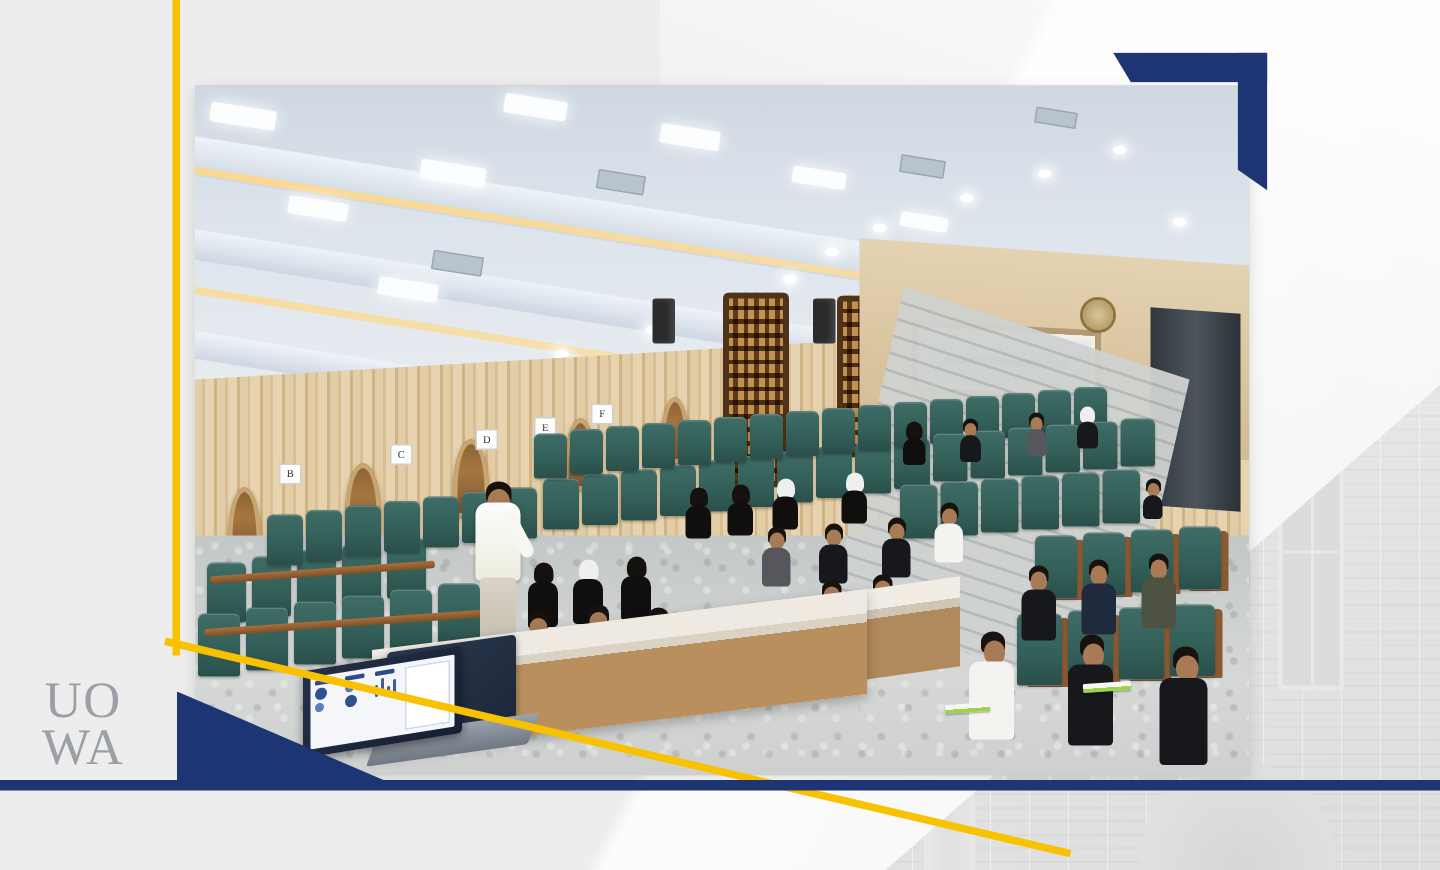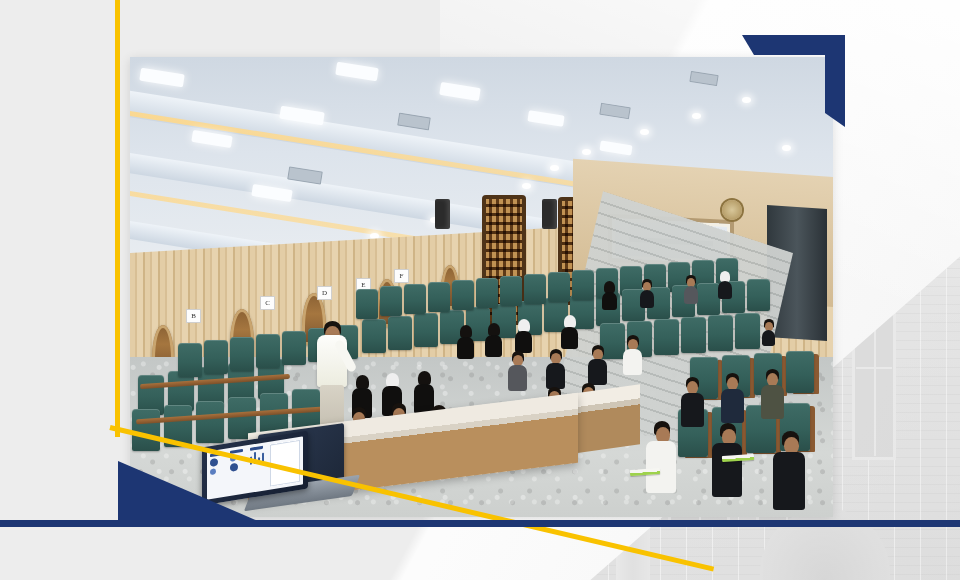--- a/index.html
+++ b/index.html
@@ -690,14 +690,18 @@
   <div class="yellow-diag"></div>
 
   <div class="navy-corner">
     <div class="top"></div>
     <div class="side"></div>
   </div>
 
   <div class="navy-tri"></div>
   <div class="navy-band"></div>
 
+  <div class="logo">
+    <span class="l1">UO</span>
+    <span class="l2">WA</span>
+  </div>
 
 </div>
 
 </body></html>

